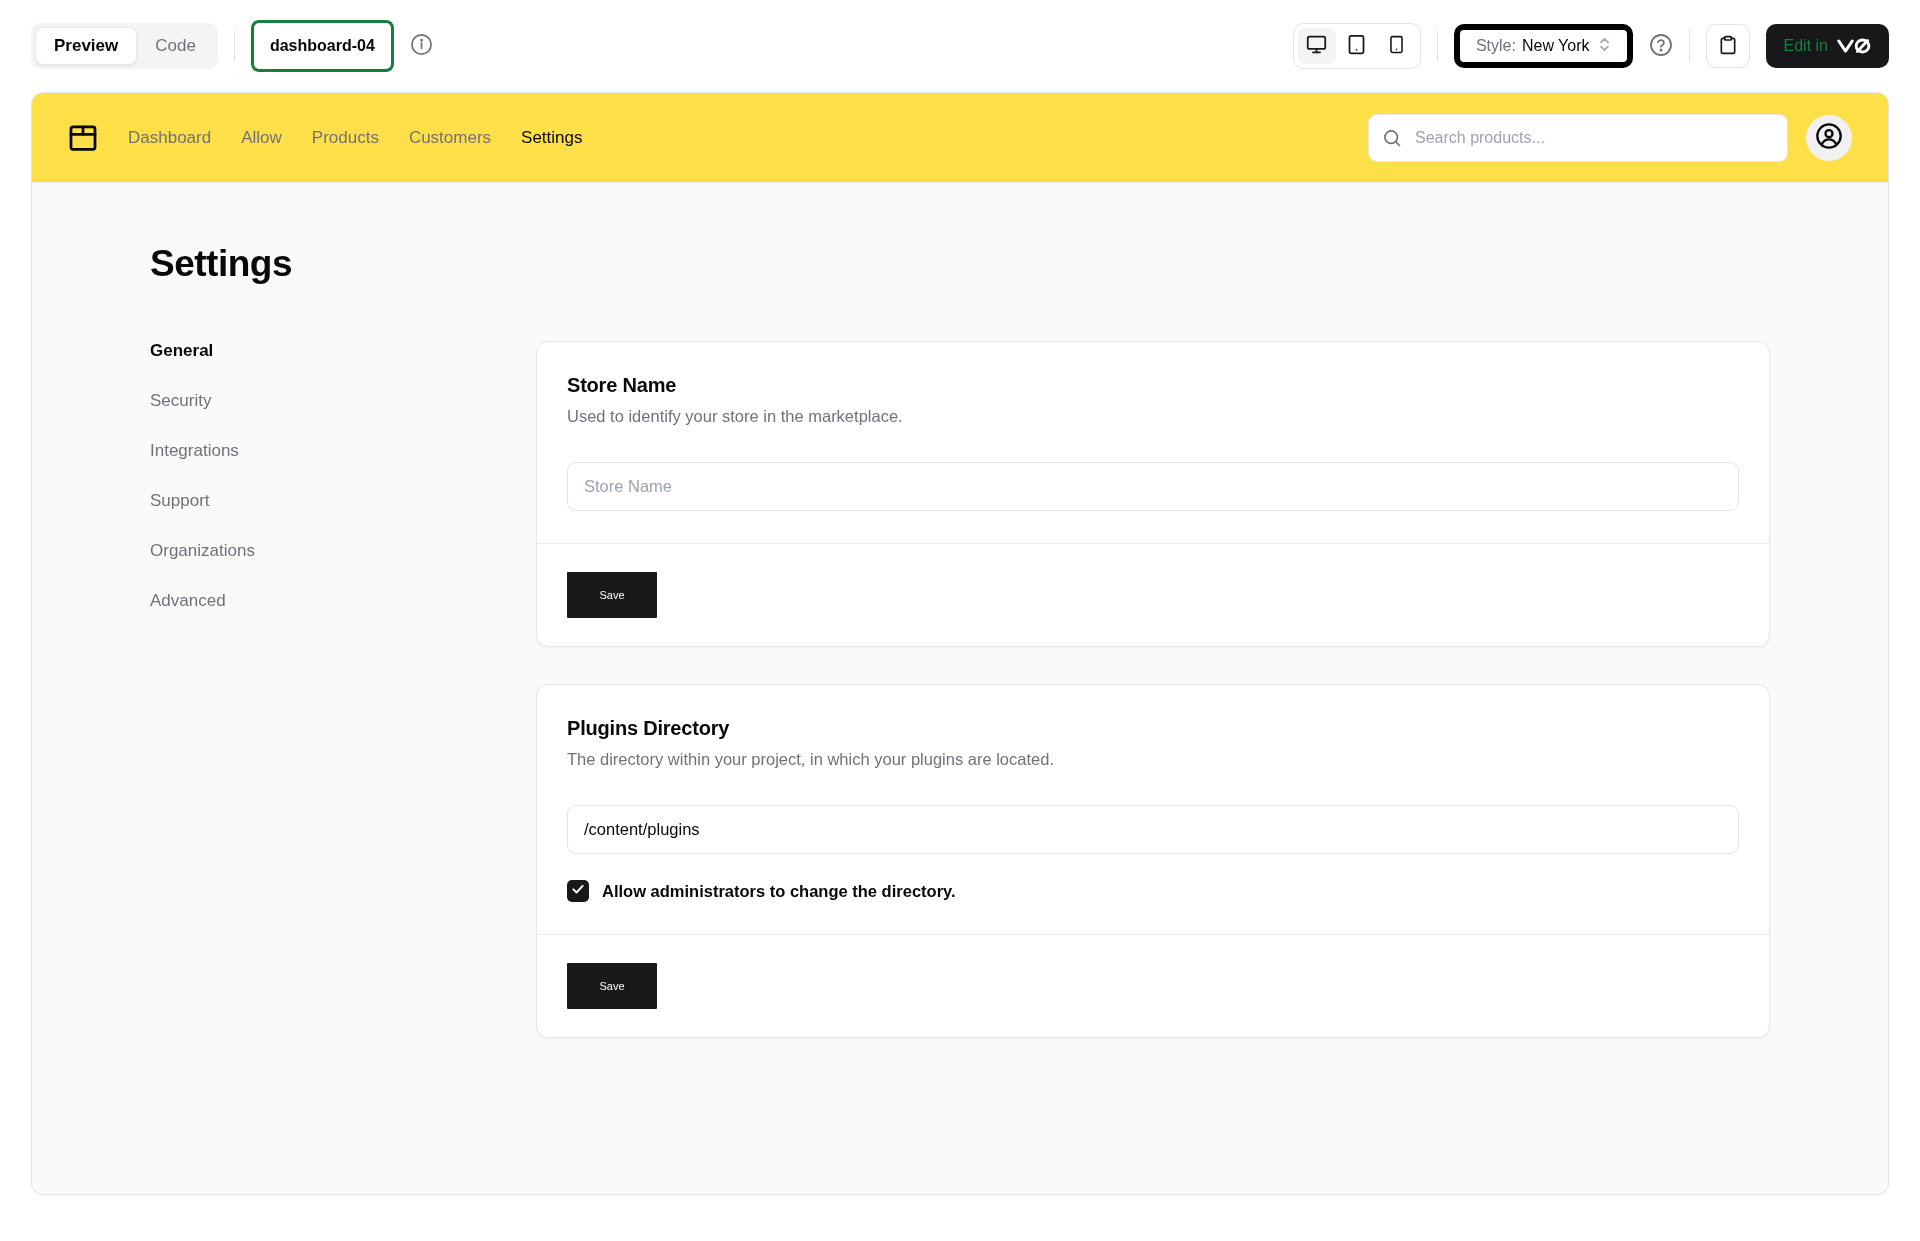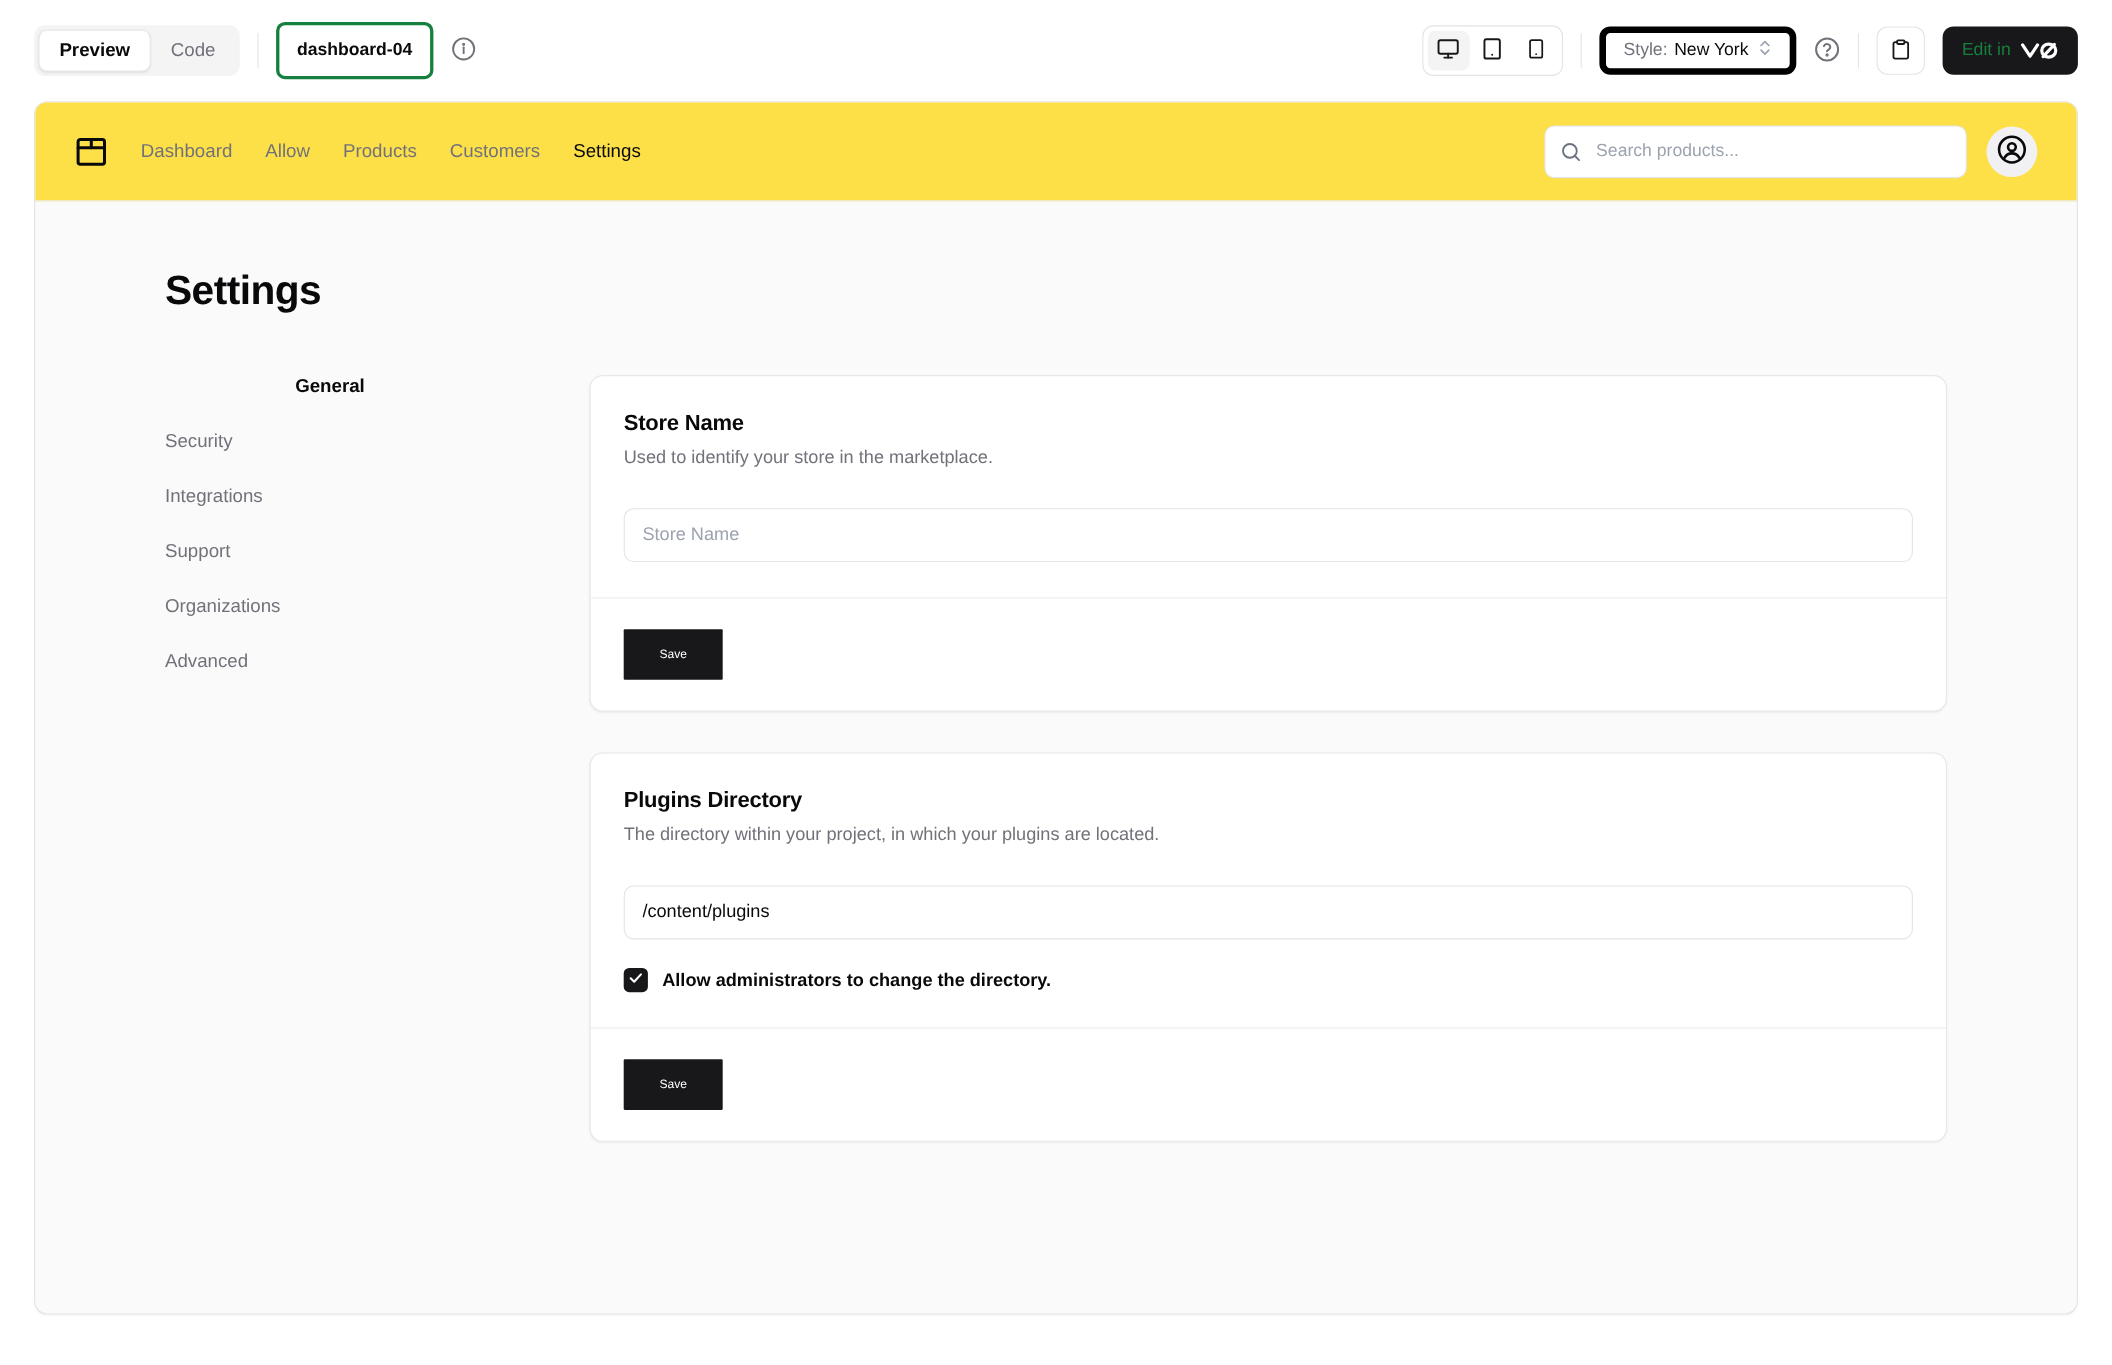--- a/index.html
+++ b/index.html
@@ -24,32 +24,32 @@
   .edit-btn { height:44px; border:none; border-radius:10px; background:#18181b; color:#15803d; font-family:inherit; font-size:16px; font-weight:500; display:flex; align-items:center; gap:9px; padding:0 18px; cursor:pointer; }
 
   
   .frame { margin:0 31px; width:1858px; height:1103px; border:1px solid #e4e4e7; border-radius:12px; overflow:hidden; background:#fafafa; box-shadow:0 1px 2px rgba(0,0,0,.04); }
   .app-nav { height:90px; background:#fde047; border-bottom:1px solid #ececef; display:flex; align-items:center; padding:0 36px; gap:30px; }
   .brand { color:#09090b; display:flex; align-items:center; }
   .nav-link { font-size:17px; color:#71717a; text-decoration:none; cursor:pointer; }
   .nav-link.active { color:#09090b; font-weight:500; }
   .nav-right { margin-left:auto; display:flex; align-items:center; gap:18px; }
   .search-wrap { position:relative; }
-  .search-input { width:384px; height:48px; border:1px solid #e4e4e7; border-radius:9px; padding:0 14px 0 46px; font-family:inherit; font-size:16px; color:#09090b; background:#fff; outline:none; }
+  .search-input { width:420px; height:48px; border:1px solid #e4e4e7; border-radius:9px; padding:0 14px 0 46px; font-family:inherit; font-size:16px; color:#09090b; background:#fff; outline:none; }
   .search-input::placeholder { color:#9ca3af; }
   .search-icon { position:absolute; left:14px; top:14px; color:#6b7280; }
   .avatar-btn { width:46px; height:46px; border-radius:50%; border:none; background:#f1f1f4; display:flex; align-items:center; justify-content:center; cursor:pointer; color:#09090b; }
 
   
   .main { padding:60px 118px 0 118px; }
   .page-title { font-size:37px; font-weight:700; letter-spacing:-0.5px; }
   .layout { display:grid; grid-template-columns:300px 1fr; column-gap:86px; margin-top:56px; align-items:start; }
   .side-nav { display:flex; flex-direction:column; gap:30px; font-size:17px; color:#71717a; }
   .side-link { cursor:pointer; text-decoration:none; color:inherit; }
-  .side-link.active { color:#09090b; font-weight:700;text-align:center; }
+  .side-link.active { color:#09090b; font-weight:700; }
   .cards { display:flex; flex-direction:column; gap:37px; }
   .card { background:#ffffff; border:1px solid #e7e7ea; border-radius:12px; box-shadow:0 1px 2px rgba(0,0,0,.05); }
   .card-body { padding:32px 30px 32px 30px; }
   .card-title { font-size:20px; font-weight:700; letter-spacing:-0.2px; }
   .card-desc { font-size:16.5px; color:#71717a; margin-top:10px; }
   .field { width:100%; height:49px; border:1px solid #e4e4e7; border-radius:9px; margin-top:36px; padding:0 16px; font-family:inherit; font-size:16.5px; color:#09090b; outline:none; background:#fff; }
   .field::placeholder { color:#9ca3af; }
   .check-row { display:flex; align-items:center; gap:13px; margin-top:26px; }
   .checkbox { width:22px; height:22px; border-radius:5px; background:#18181b; display:flex; align-items:center; justify-content:center; cursor:pointer; flex:0 0 auto; color:#fff; }
   .check-label { font-size:16.5px; font-weight:600; cursor:pointer; }

